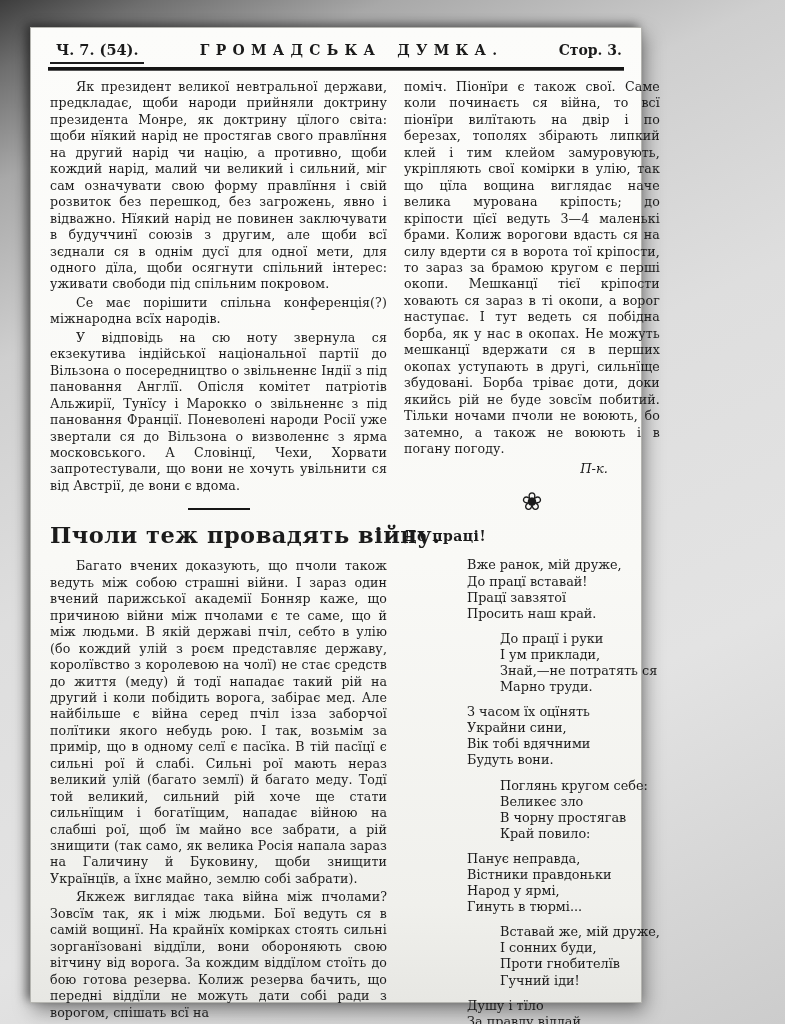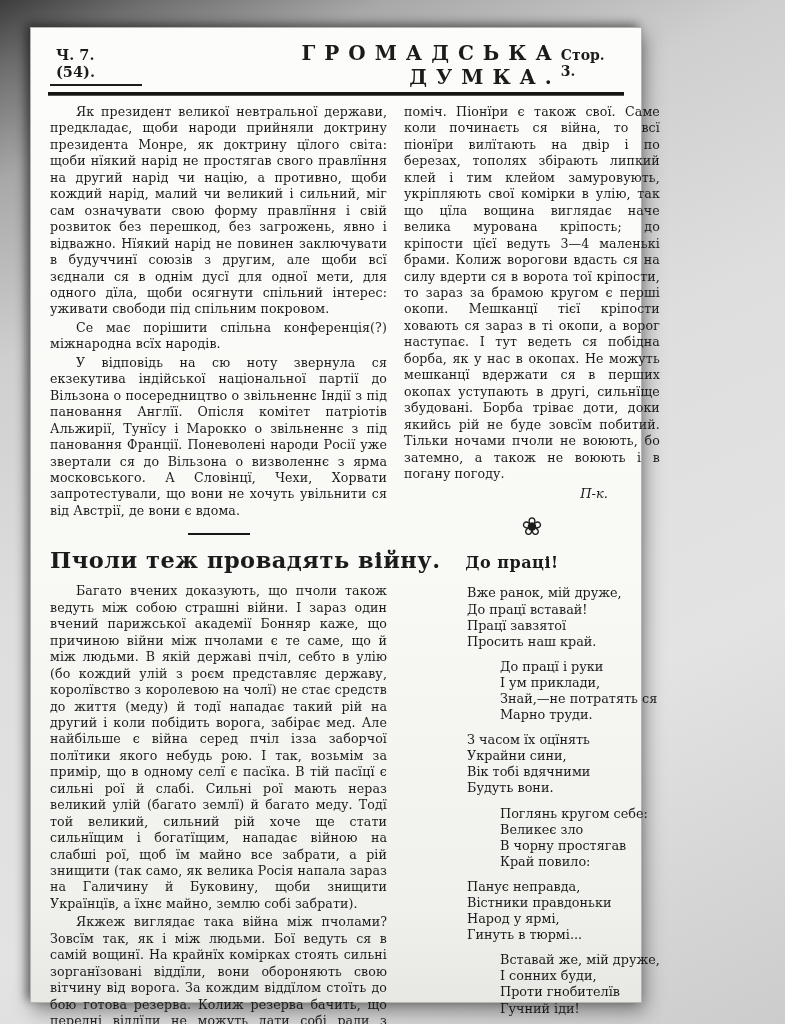--- a/index.html
+++ b/index.html
@@ -14,21 +14,21 @@
     background:linear-gradient(180deg,#fcfcfa 0%,#f9f9f6 55%,#f0f0ec 90%,#e7e7e3 100%);
     box-shadow:-4px -3px 9px rgba(0,0,0,.45), 3px 8px 18px rgba(0,0,0,.40);
     border:1px solid #b5b5b0;
     box-sizing:border-box;
     padding:13px 17px 0 17px;
     color:#1b1b1b;
   }
   
   .masthead{display:flex;align-items:baseline;justify-content:space-between;padding:0 2px;}
   .masthead .issue{font-weight:bold;font-size:14.5px;border-bottom:2px solid #1c1c1c;padding:0 6px 4px 6px;}
-  .masthead .paper-title{font-weight:bold;font-size:20px;letter-spacing:.45em;word-spacing:.35em;text-align:right;}
+  .masthead .paper-title{font-weight:bold;font-size:14px;letter-spacing:.45em;word-spacing:.35em;}
   .masthead .page-num{font-weight:bold;font-size:14px;}
   .head-rule{height:3px;background:#151515;margin-top:3px;box-shadow:0 1px 0 #555;}
   
   .columns{display:flex;margin-top:7px;height:921px;}
   .col{box-sizing:border-box;}
   .col-left{width:347px;padding:2px 8px 0 2px;}
   .col-divider{width:1px;background:#262626;margin-top:2px;}
   .col-right{flex:1;padding:2px 2px 0 9px;}
   
   .body-text p{
@@ -37,21 +37,21 @@
   }
   .body-text p.no-indent{text-indent:0;}
   .short-divider{width:62px;border-top:2px solid #161616;margin:14px auto 0 auto;}
   .article-heading{
     font-size:22.5px;font-weight:bold;text-align:center;letter-spacing:.5px;
     margin:12px 0 10px 0;white-space:nowrap;
   }
   .article-sig{font-style:italic;font-size:13px;text-align:right;padding-right:52px;margin-top:4px;}
   
   .ornament{text-align:center;font-size:25px;line-height:1;margin:13px 0 0 0;color:#1b1b1b;}
-  .poem-title{font-size:16px;font-weight:bold;text-align:center;margin:14px 40px 13px 0;letter-spacing:.5px;}
+  .poem-title{font-size:14px;font-weight:bold;text-align:left;margin:14px 40px 13px 0;letter-spacing:.5px;}
   .poem{margin-left:63px;font-size:12.8px;}
   .stanza{margin:0 0 9px 0;}
   .stanza.indented{margin-left:33px;}
   .stanza .line{line-height:16.1px;white-space:nowrap;}
   .poem-sig{font-style:italic;font-size:19px;text-align:right;padding-right:58px;margin-top:14px;letter-spacing:.5px;}
 </style>
 </head>
 <body>
 
 <div class="page">

